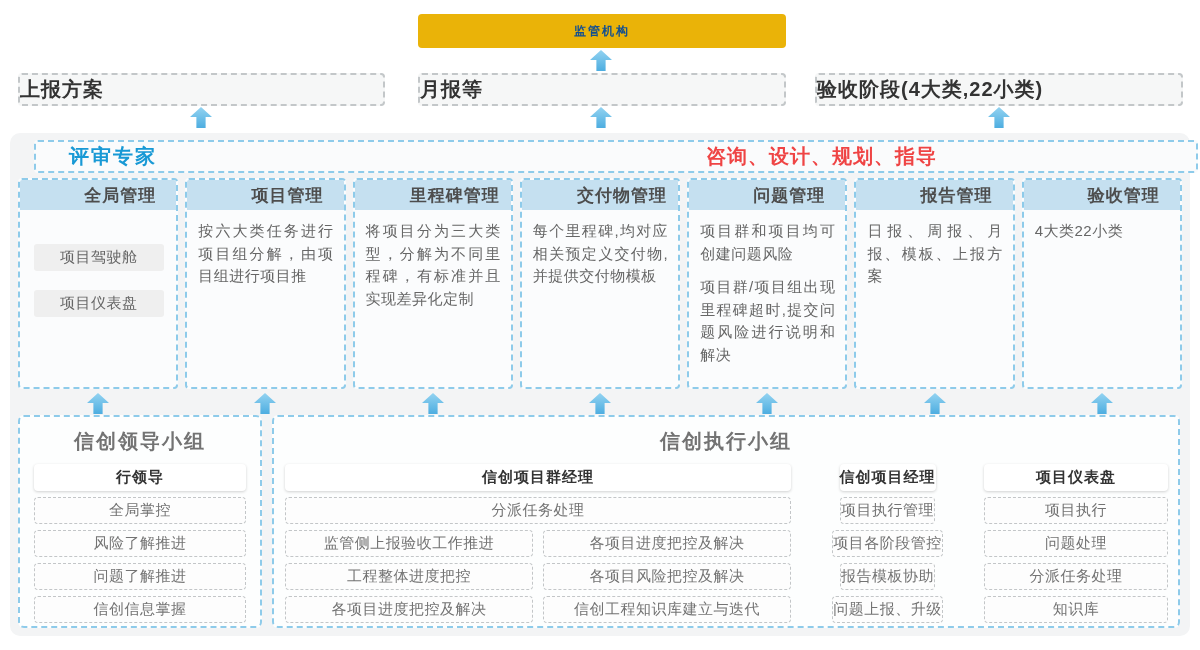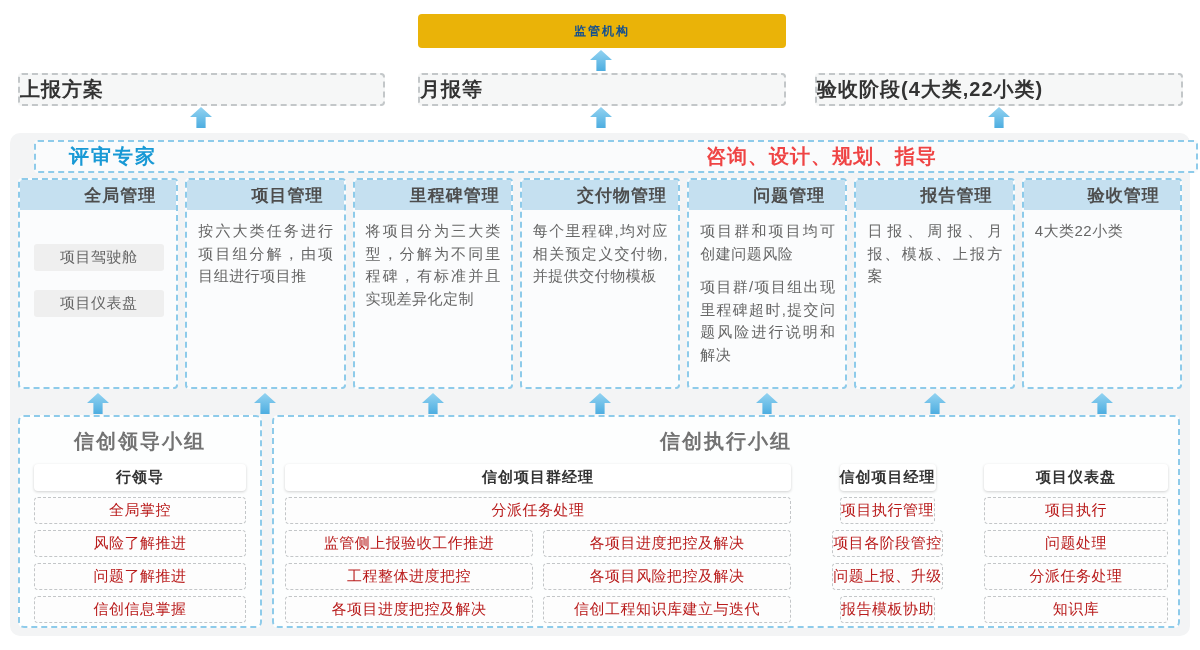--- a/index.html
+++ b/index.html
@@ -49,21 +49,21 @@
   .group { position:absolute; top:282px; height:213px; background:#fdfefe;
     border:2px dashed #8ecbea; border-radius:6px; }
   .g-lead { left:8px;  width:244px; }
   .g-exec { left:262px; width:908px; }
   .g-title { margin-top:9px; text-align:center; font-size:20px; font-weight:bold;
     color:#737373; letter-spacing:2px; height:30px; line-height:30px; }
   .role-btn { height:27px; background:#fff; border-radius:4px; box-shadow:0 1px 3px rgba(0,0,0,.18);
     display:flex; align-items:center; justify-content:center;
     font-size:15px; font-weight:bold; color:#333; letter-spacing:1px; }
   .d-item { height:27px; background:#fdfdfd; border:1.5px dashed #c3c6c8; border-radius:4px;
-    display:flex; align-items:center; justify-content:center; font-size:15px; color:#b91c1c; letter-spacing:0.5px; }
+    display:flex; align-items:center; justify-content:center; font-size:15px; color:#737373; letter-spacing:0.5px; }
   .g-lead .inner { padding:4px 14px 4px 14px; }
   .g-lead .d-item, .g-lead .role-btn { margin-top:6px; }
   .g-lead .role-btn { margin-top:4px; }
 
   .exec-row { display:flex; gap:10px; padding:4px 10px 0 11px; }
   .ecol { display:flex; flex-direction:column; }
   .ecol .role-btn { margin-top:4px; }
   .ecol .d-item { margin-top:6px; }
   .e-pg { width:506px; }
   .e-pm { width:173px;align-items:center; }
@@ -188,22 +188,22 @@
             <div class="d-item">各项目风险把控及解决</div>
             <div class="d-item">各项目进度把控及解决</div>
             <div class="d-item">信创工程知识库建立与迭代</div>
           </div>
         </div>
 
         <div class="ecol e-pm">
           <div class="role-btn">信创项目经理</div>
           <div class="d-item">项目执行管理</div>
           <div class="d-item">项目各阶段管控</div>
+          <div class="d-item">报告模板协助</div>
           <div class="d-item">问题上报、升级</div>
-          <div class="d-item">报告模板协助</div>
         </div>
 
         <div class="ecol e-mb">
           <div class="role-btn">项目仪表盘</div>
           <div class="d-item">项目执行</div>
           <div class="d-item">问题处理</div>
           <div class="d-item">分派任务处理</div>
           <div class="d-item">知识库</div>
         </div>
 

